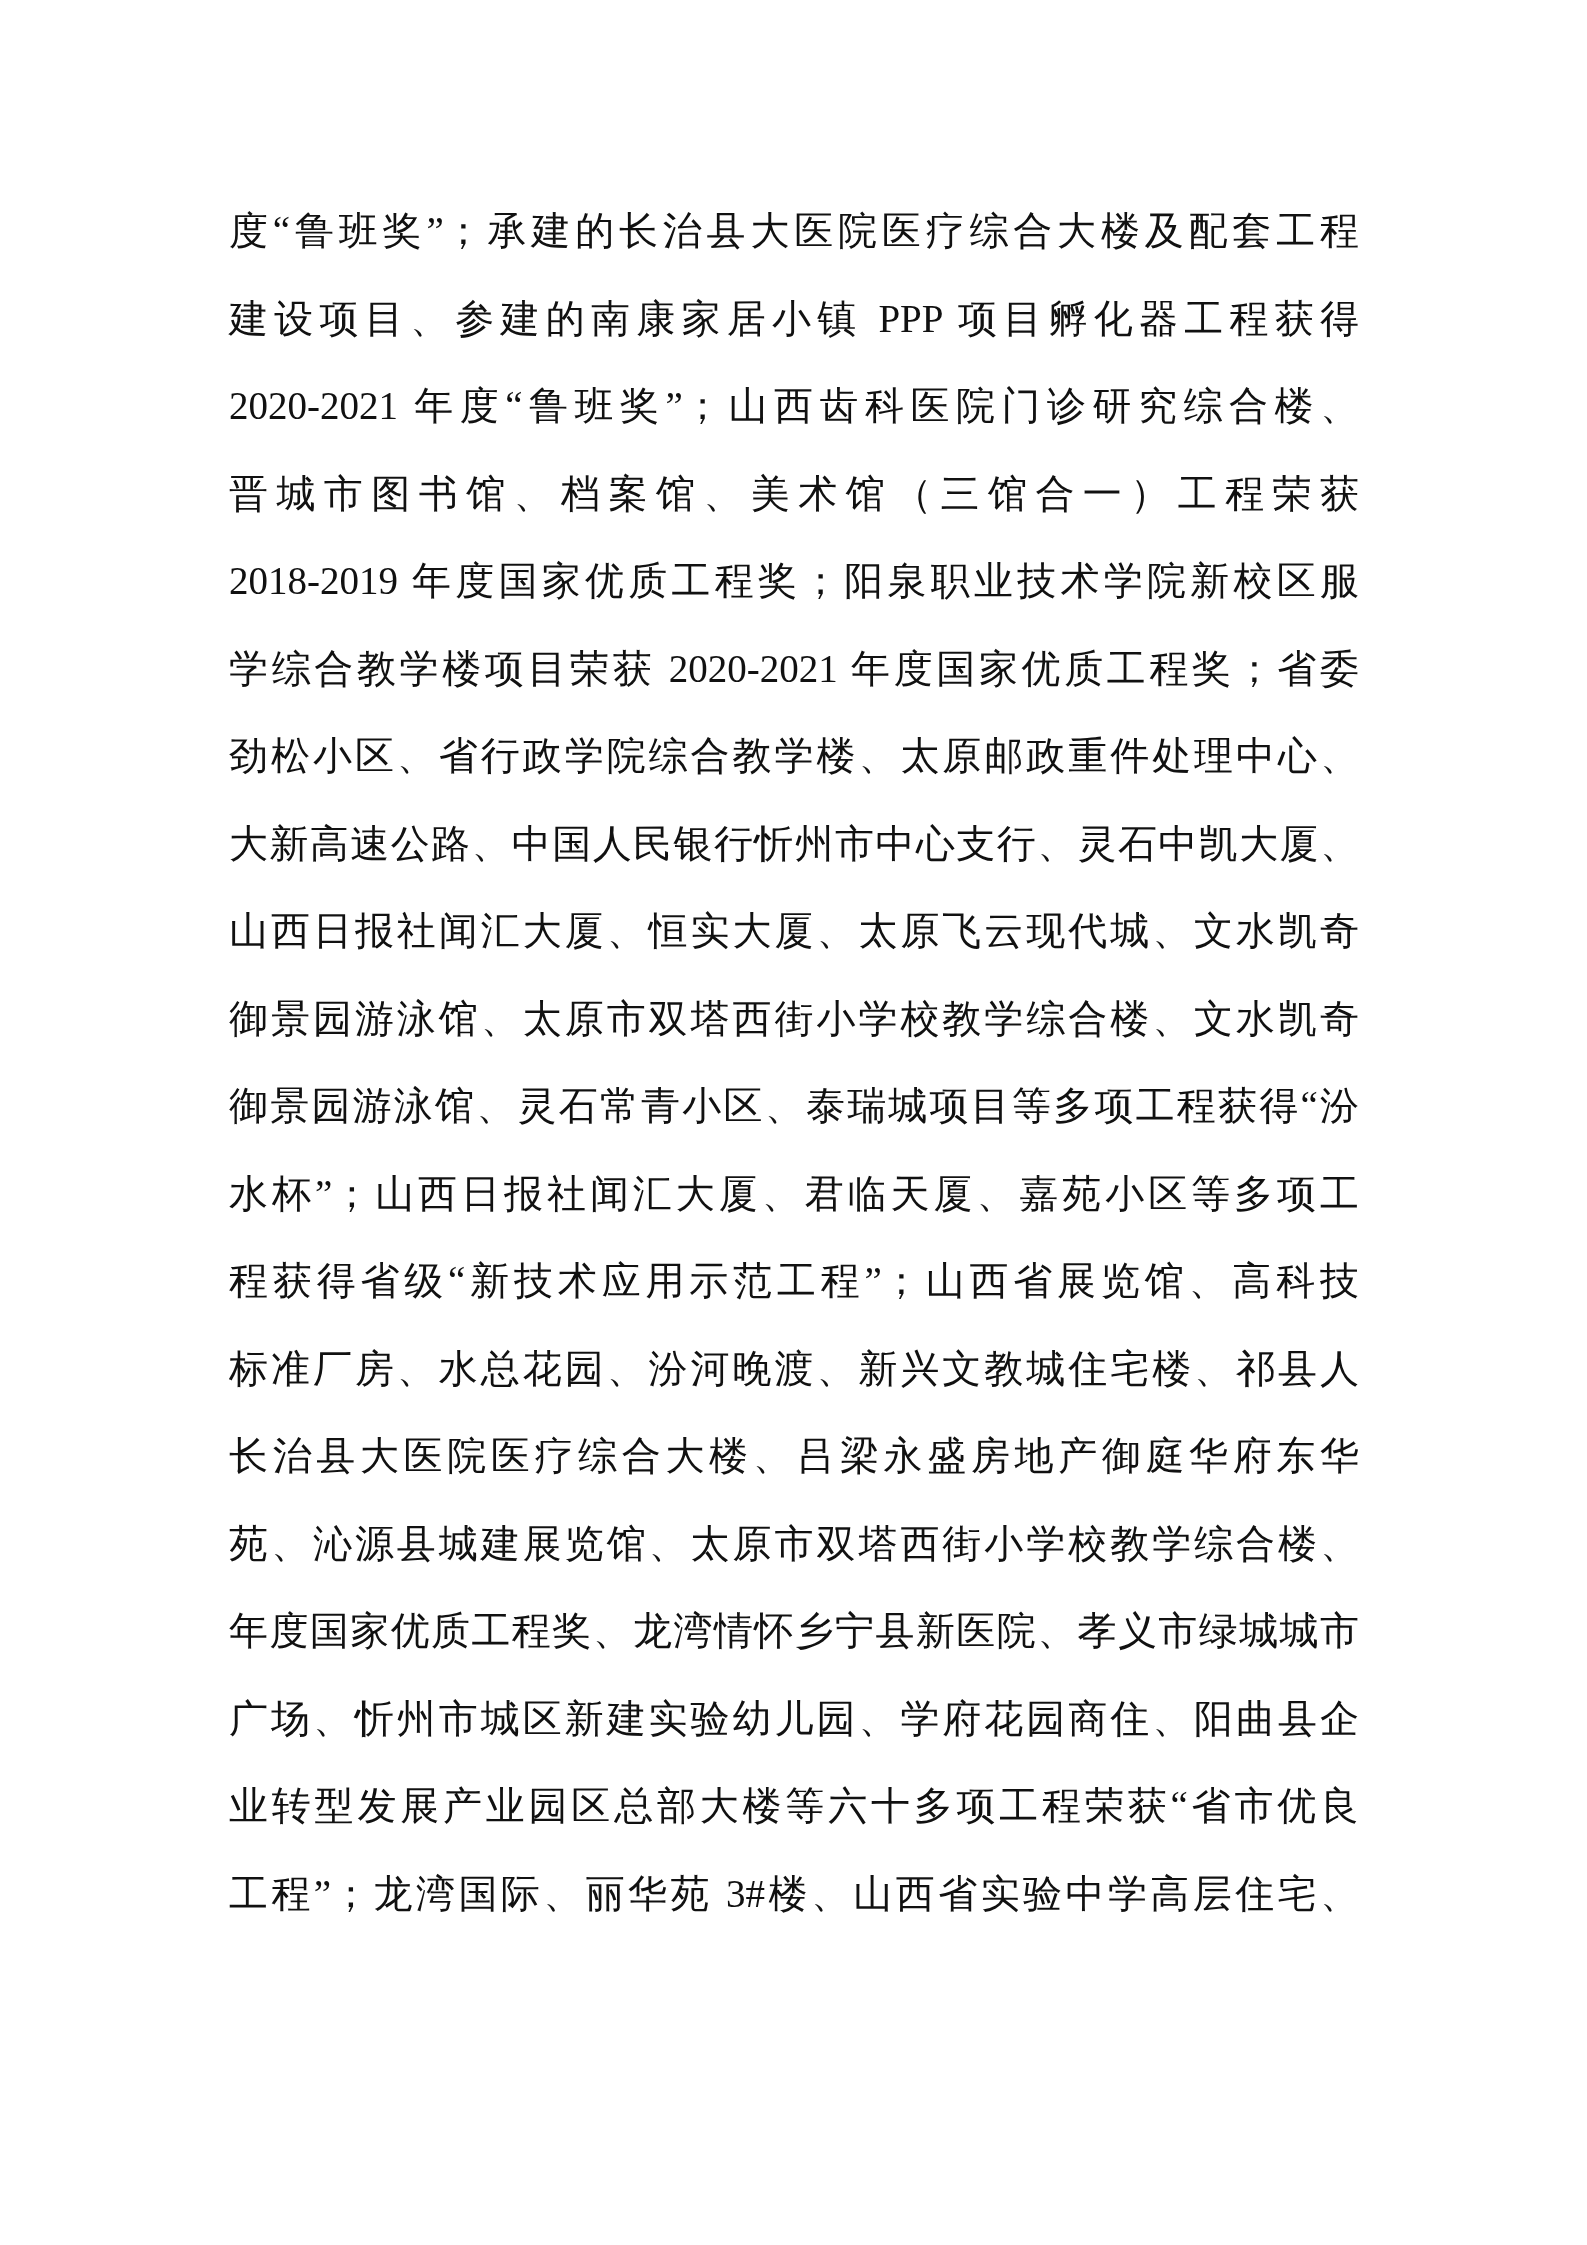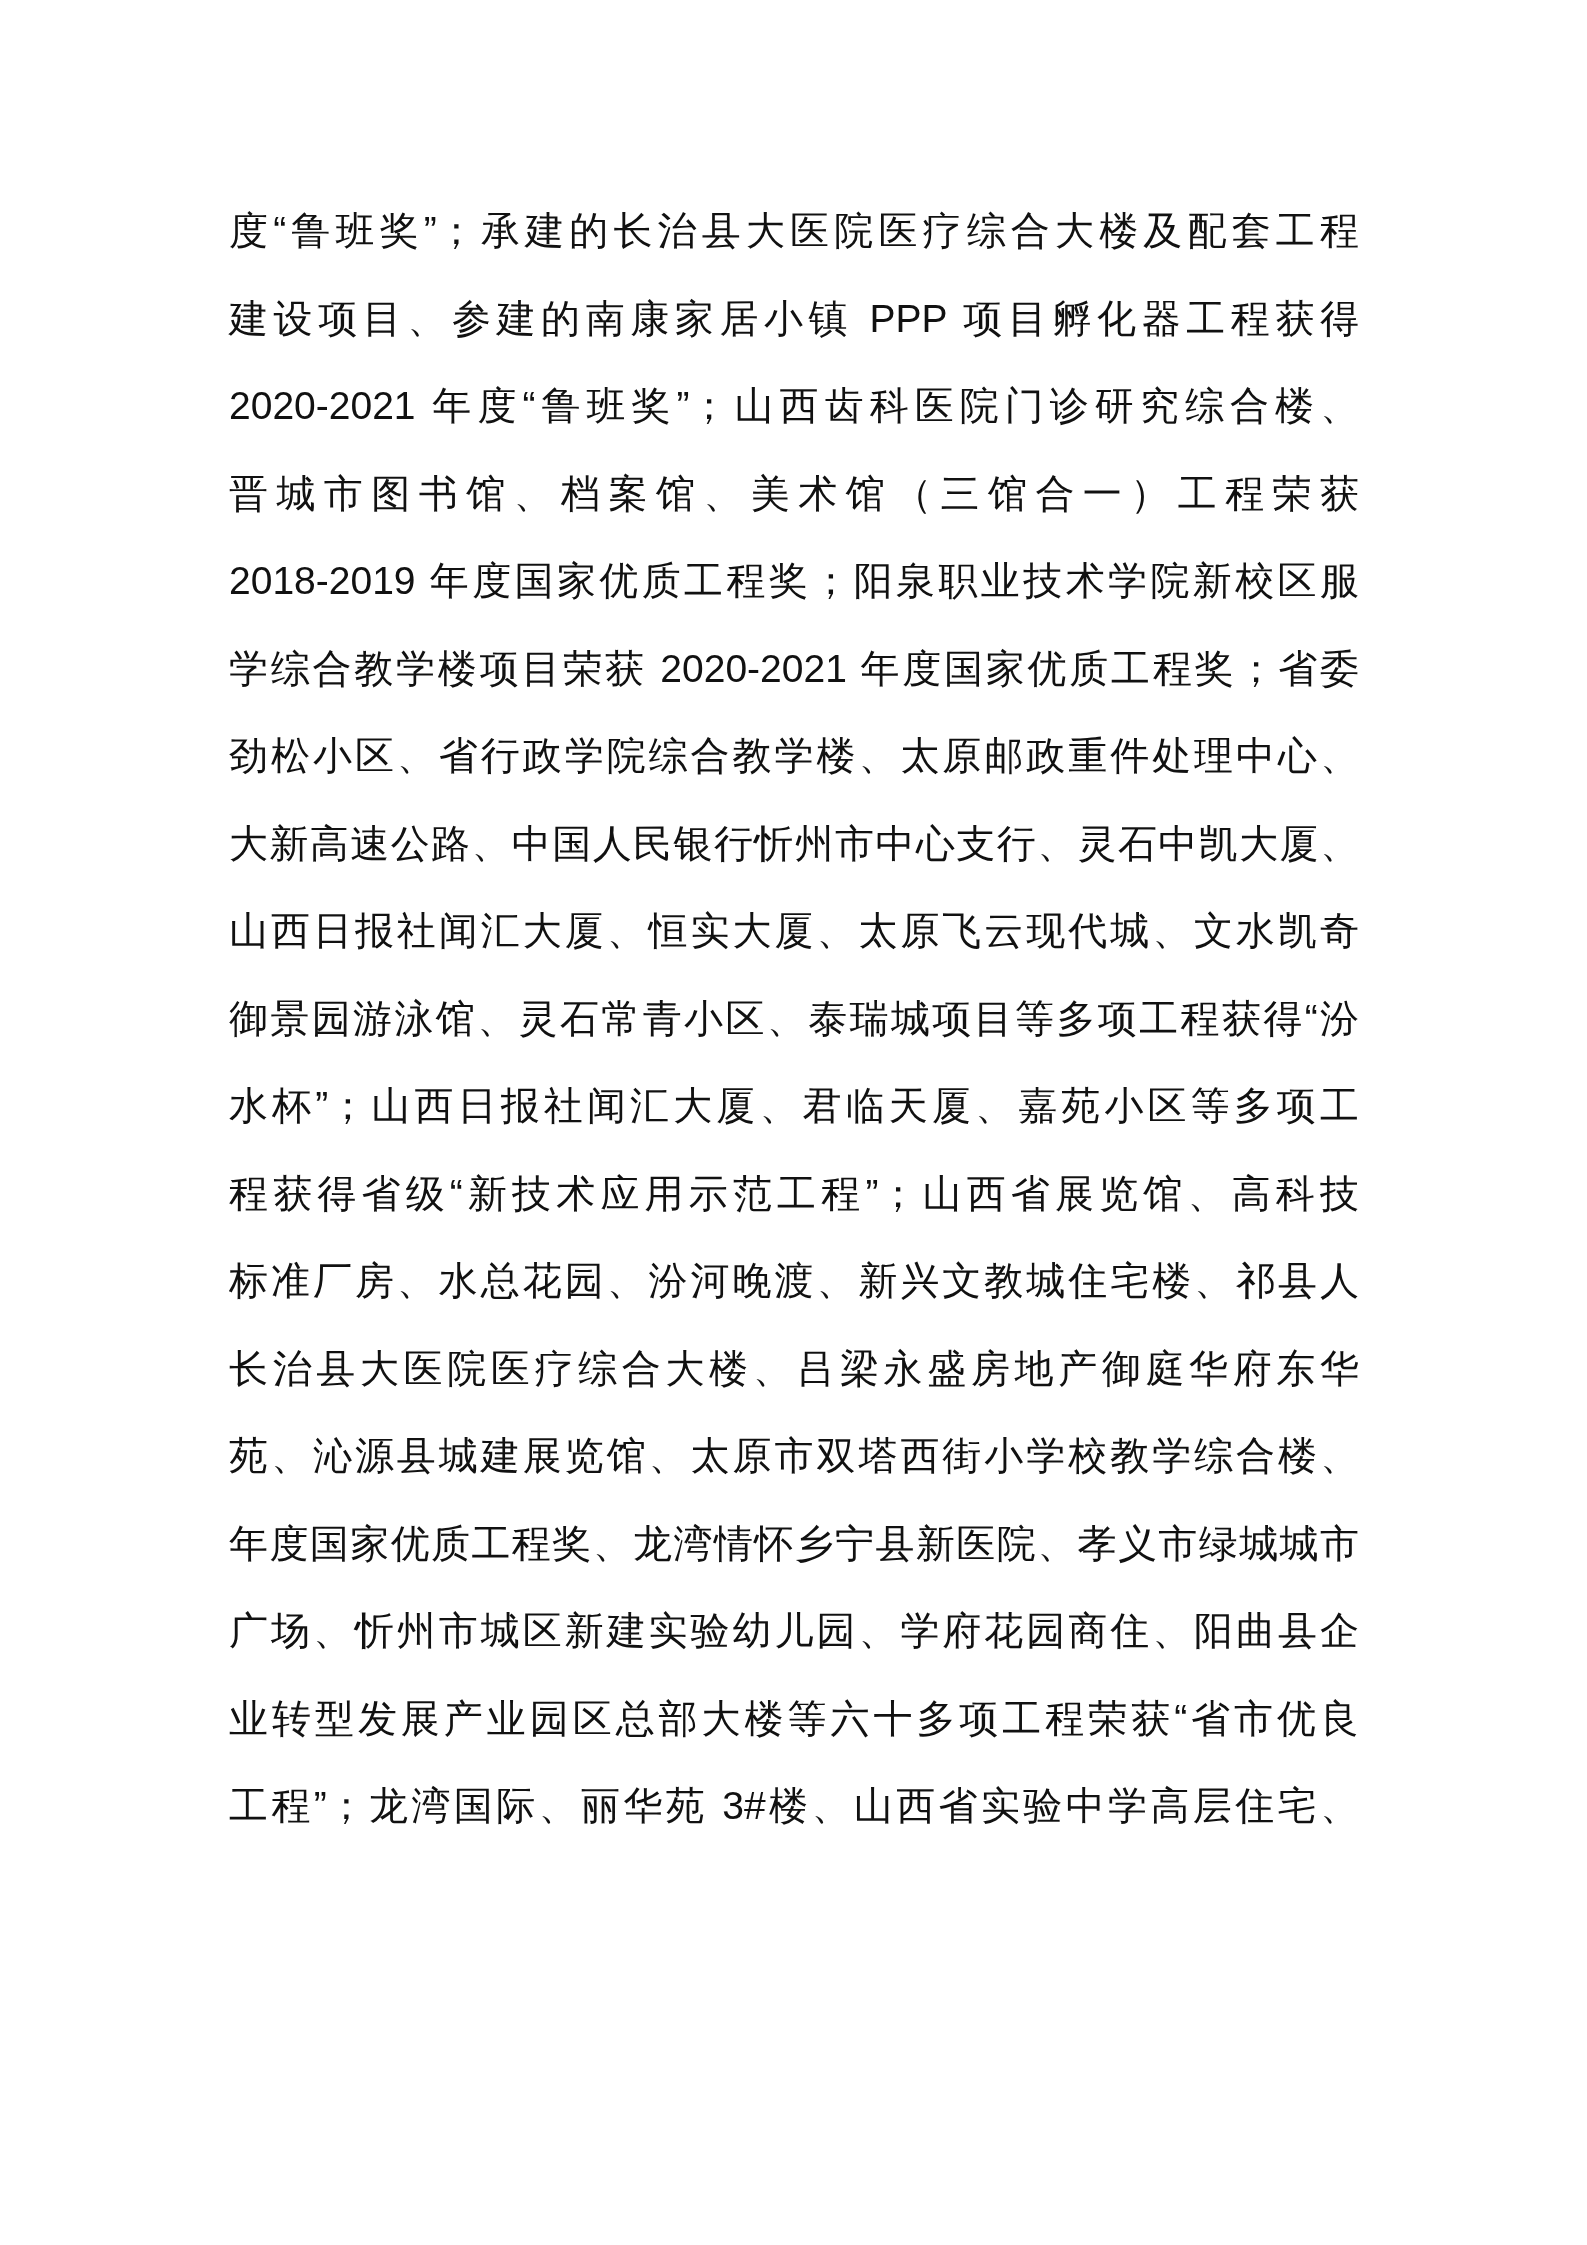--- a/index.html
+++ b/index.html
@@ -14,21 +14,21 @@
       overflow: hidden;
     }
     .page {
       position: absolute;
       left: 229px;
       top: 204px;
       width: 1130px;
     }
     .line {
       height: 87.5px;
-      font-family: Liberation Sans, sans-serif;
+      font-family: Liberation Serif, serif;
       font-size: 39px;
       line-height: 54px;
       color: #111111;
       text-align: justify;
       text-align-last: justify;
       white-space: nowrap;
       overflow: visible;
     }
   </style>
 </head>
@@ -37,20 +37,21 @@
 <div class="page">
   <div class="line">度“鲁班奖”；承建的长治县大医院医疗综合大楼及配套工程</div>
   <div class="line">建设项目、参建的南康家居小镇 PPP 项目孵化器工程获得</div>
   <div class="line">2020-2021 年度“鲁班奖”；山西齿科医院门诊研究综合楼、</div>
   <div class="line">晋城市图书馆、档案馆、美术馆（三馆合一）工程荣获</div>
   <div class="line">2018-2019 年度国家优质工程奖；阳泉职业技术学院新校区服</div>
   <div class="line">学综合教学楼项目荣获 2020-2021 年度国家优质工程奖；省委</div>
   <div class="line">劲松小区、省行政学院综合教学楼、太原邮政重件处理中心、</div>
   <div class="line">大新高速公路、中国人民银行忻州市中心支行、灵石中凯大厦、</div>
   <div class="line">山西日报社闻汇大厦、恒实大厦、太原飞云现代城、文水凯奇</div>
+  <div class="line">御景园游泳馆、太原市双塔西街小学校教学综合楼、文水凯奇</div>
   <div class="line">御景园游泳馆、灵石常青小区、泰瑞城项目等多项工程获得“汾</div>
   <div class="line">水杯”；山西日报社闻汇大厦、君临天厦、嘉苑小区等多项工</div>
   <div class="line">程获得省级“新技术应用示范工程”；山西省展览馆、高科技</div>
   <div class="line">标准厂房、水总花园、汾河晚渡、新兴文教城住宅楼、祁县人</div>
   <div class="line">长治县大医院医疗综合大楼、吕梁永盛房地产御庭华府东华</div>
   <div class="line">苑、沁源县城建展览馆、太原市双塔西街小学校教学综合楼、</div>
   <div class="line">年度国家优质工程奖、龙湾情怀乡宁县新医院、孝义市绿城城市</div>
   <div class="line">广场、忻州市城区新建实验幼儿园、学府花园商住、阳曲县企</div>
   <div class="line">业转型发展产业园区总部大楼等六十多项工程荣获“省市优良</div>
   <div class="line">工程”；龙湾国际、丽华苑 3#楼、山西省实验中学高层住宅、</div>

